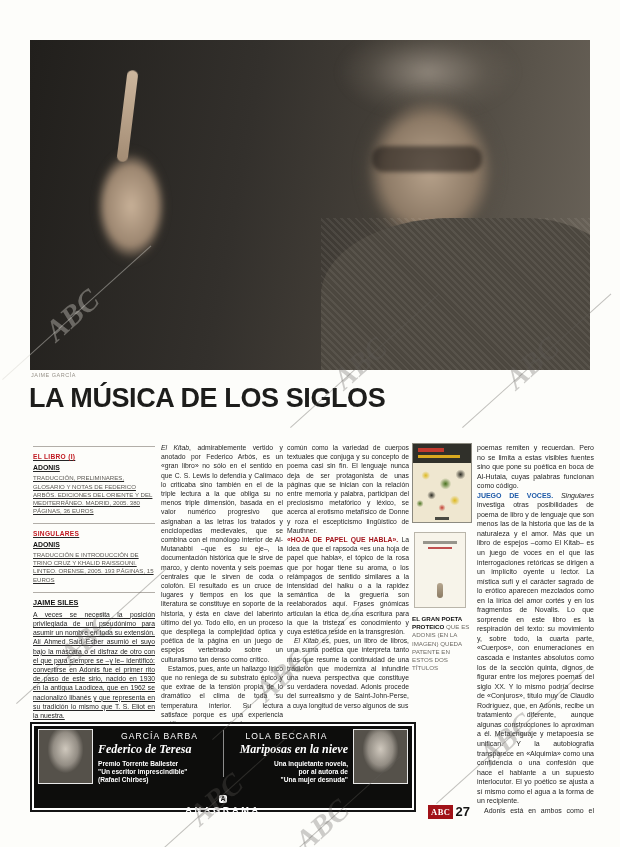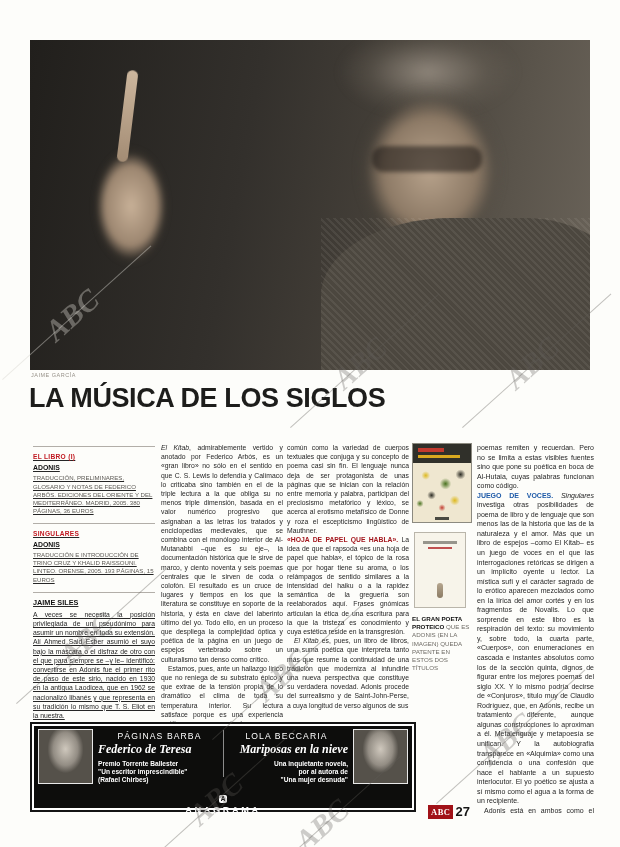--- a/index.html
+++ b/index.html
@@ -177,21 +177,21 @@
     <p class="jp gap"><span class="sh-blue">JUEGO DE VOCES.</span><span class="ital"> Singulares</span><span> investiga otras posibilidades de poema de libro y de lenguaje que son menos las de la historia que las de la naturaleza y el amor. Más que un libro de espejos –como El Kitab– es un juego de voces en el que las interrogaciones retóricas se dirigen a un implícito oyente u lector. La mística sufí y el carácter sagrado de lo erótico aparecen mezclados como en la lírica del amor cortés y en los fragmentos de Novalis. Lo que sorprende en este libro es la respiración del texto: su movimiento y, sobre todo, la cuarta parte, «Cuerpos», con enumeraciones en cascada e instantes absolutos como los de la sección quinta, dignos de figurar entre los mejores poemas del siglo XX. Y lo mismo podría decirse de «Conjuros», título muy de Claudio Rodríguez, que, en Adonis, recibe un tratamiento diferente, aunque algunas construcciones lo aproximan a él. Metalenguaje y metapoesía se unifican. Y la autobiografía transparece en «Alquimia» como una confidencia o una confesión que hace el hablante a un supuesto interlocutor. El yo poético se ajusta a sí mismo como el agua a la forma de un recipiente.</span></p>
     <p class="jp ind">Adonis está en ambos como el gran poeta proteico que es. Los críticos que no admiten los cambios difícilmente pueden entenderlo, pero sus lectores sí. Y Adonis tiene muchos, que cada año reclaman el Nobel para él. ■</p>
   </div>
 
   <div class="ad">
     <div class="ad-inner">
       <div class="ad-panels">
         <div class="ad-panel">
           <div class="ad-photo"></div>
           <div class="ad-text">
-            <div class="ad-author">PÁGINAS BARBA</div>
+            <div class="ad-author">GARCÍA BARBA</div>
             <div class="ad-title">Federico de Teresa</div>
             <div class="ad-blurb">Premio Torrente Ballester
 "Un escritor imprescindible"
 (Rafael Chirbes)</div>
           </div>
         </div>
         <div class="ad-divider"></div>
         <div class="ad-panel">
           <div class="ad-text rt">
             <div class="ad-author">LOLA BECCARIA</div>

